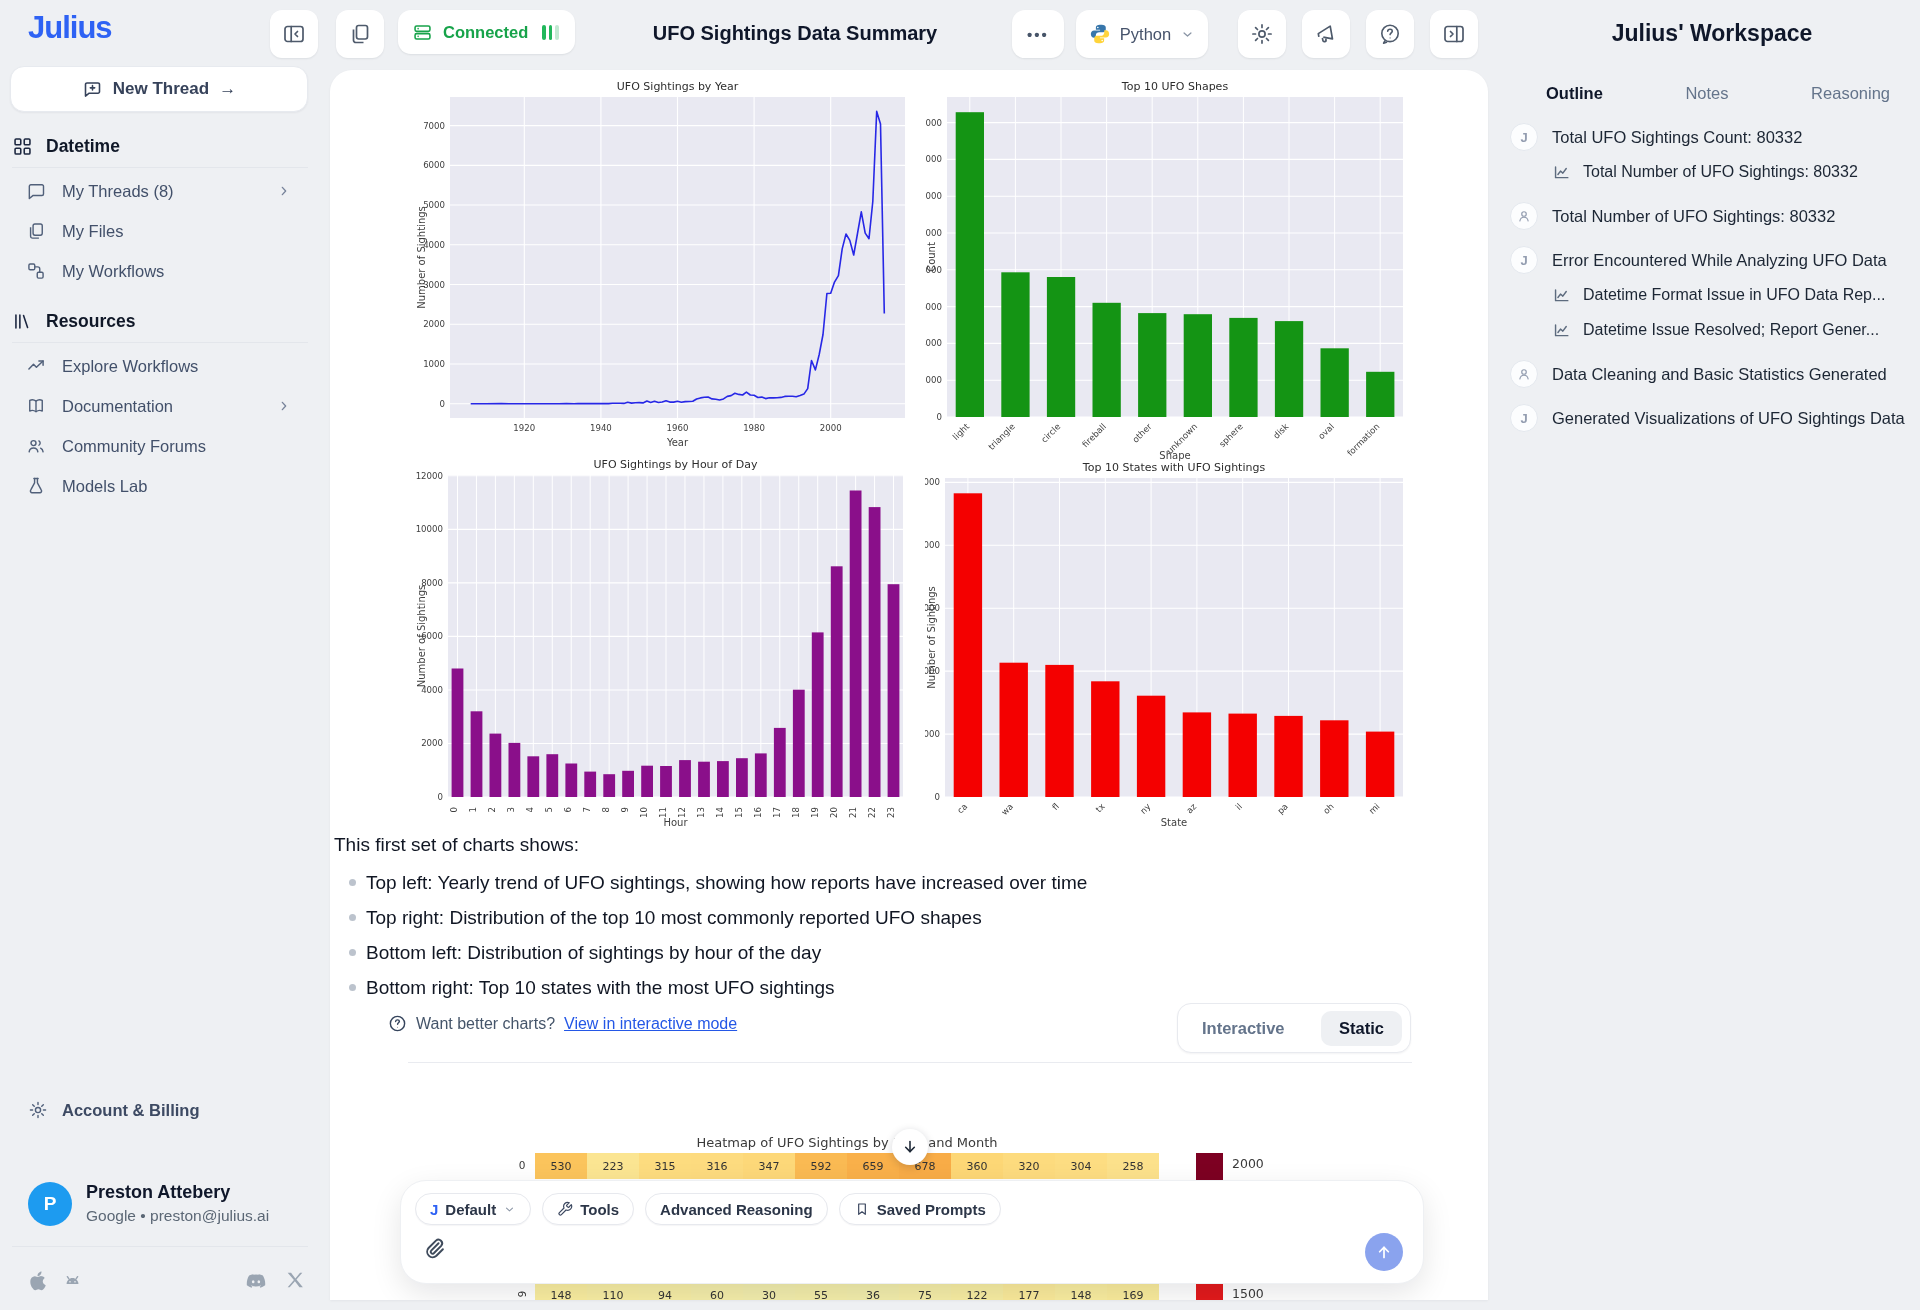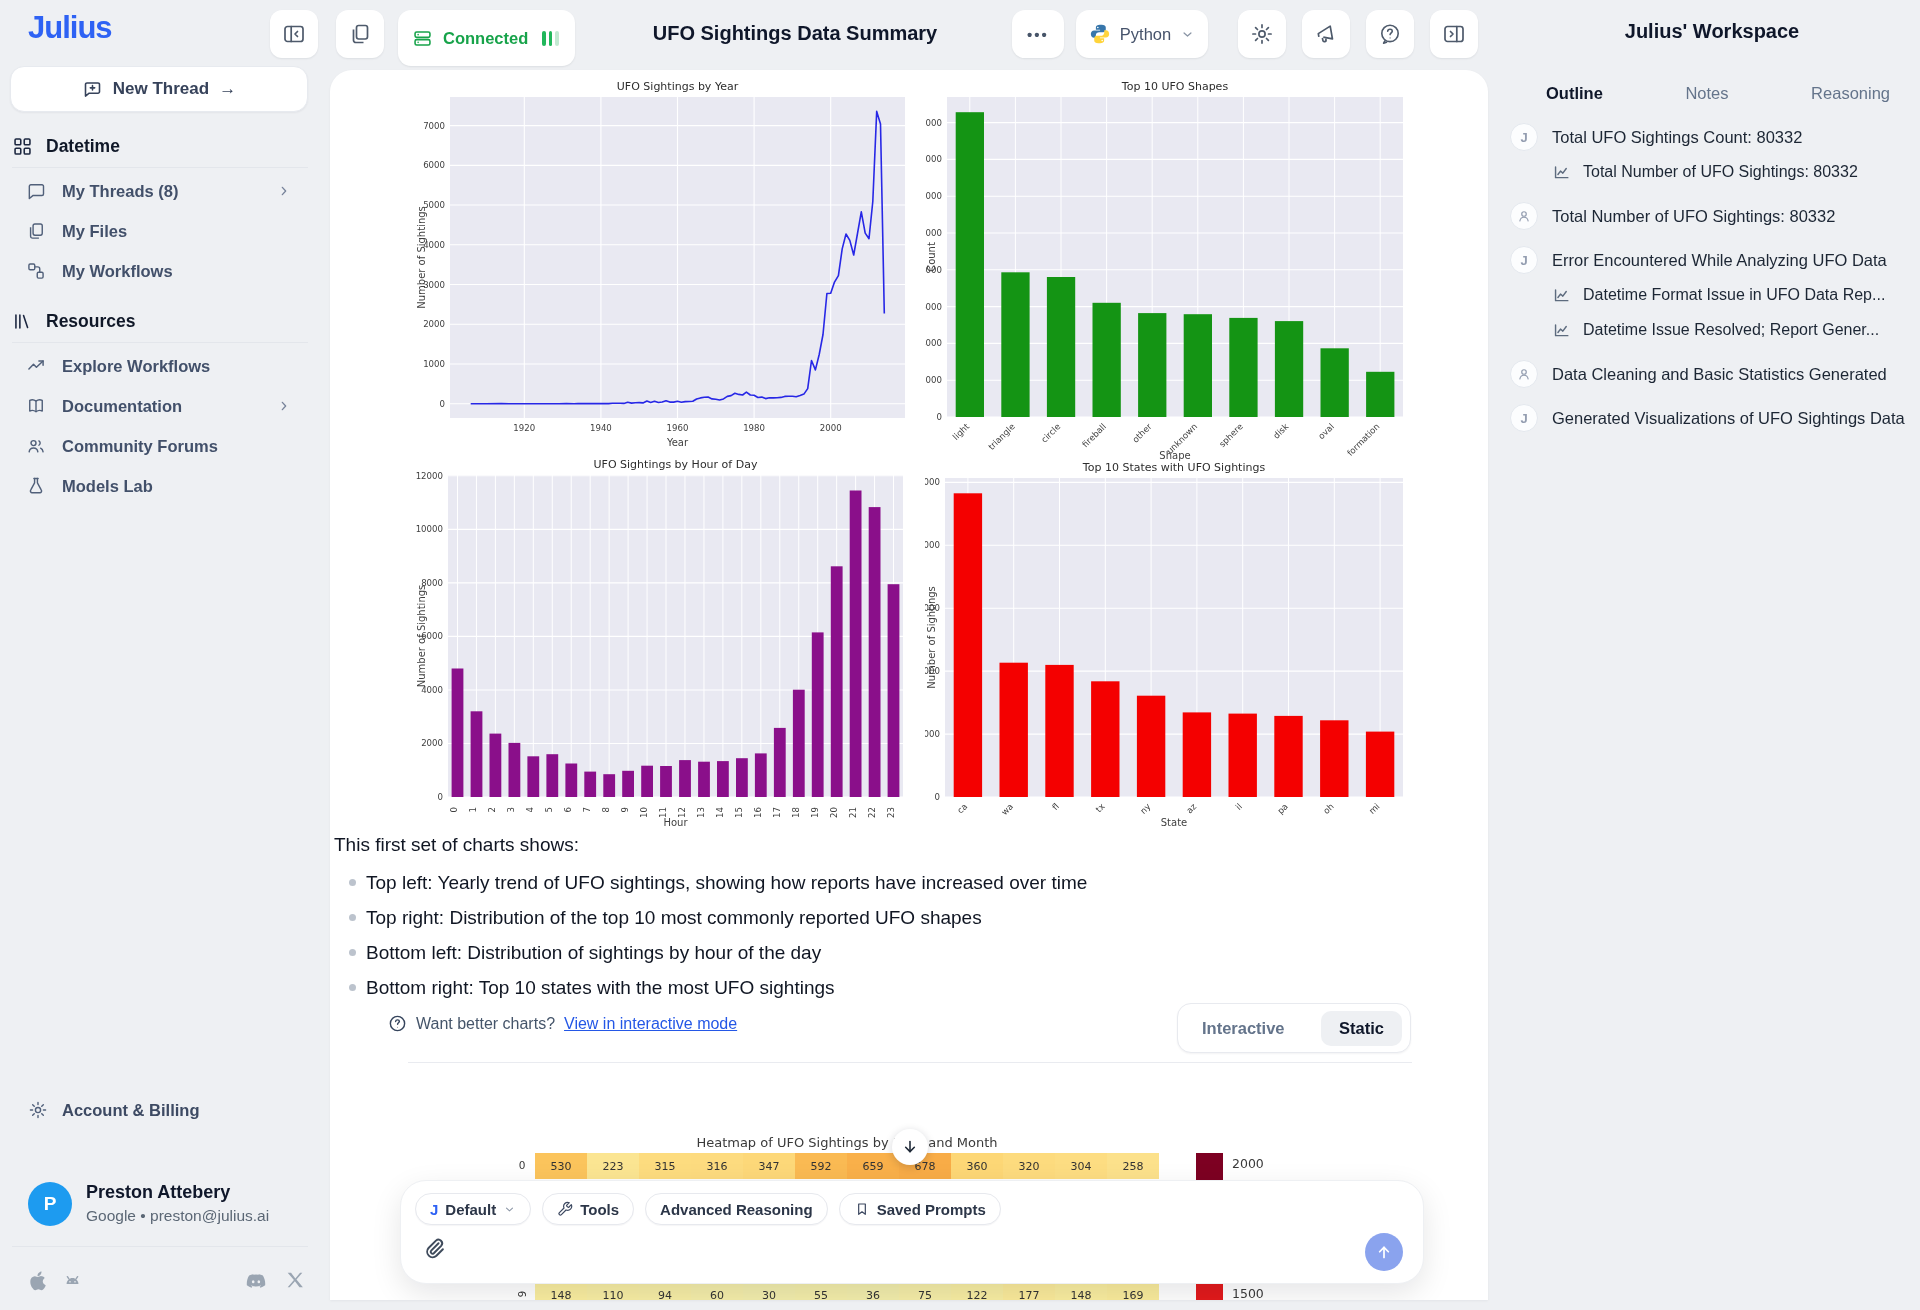--- a/index.html
+++ b/index.html
@@ -15,38 +15,38 @@
     box-shadow:0 1px 2px rgba(16,24,40,.08);display:flex;align-items:center;justify-content:center;color:#4e5a6b;cursor:pointer;}
   .iconbtn .icon{width:24px;height:24px;}
   .new-thread{position:absolute;left:10px;top:66px;width:298px;height:46px;background:#fff;border:1px solid #e7eaef;
     border-radius:14px;box-shadow:0 1px 2px rgba(16,24,40,.05);display:flex;align-items:center;justify-content:center;
     gap:10px;font-size:17px;font-weight:600;color:#36425a;cursor:pointer;font-family:inherit;}
   .new-thread .icon{width:21px;height:21px;color:#36425a;}
   .nav{position:absolute;left:0;top:128px;width:320px;}
   .nav-header{display:flex;align-items:center;height:36px;padding-left:12px;gap:13px;font-size:17.5px;font-weight:700;color:#101828;}
   .nav-header .icon{width:21px;height:21px;color:#1c2740;}
   .nav-divider{height:1px;background:#e3e6eb;margin:3px 12px 3px 12px;}
-  .nav-item{display:flex;align-items:center;height:40px;padding-left:26px;gap:16px;font-size:16.5px;font-weight:700;color:#42506a;cursor:pointer;position:relative;}
+  .nav-item{display:flex;align-items:center;height:40px;padding-left:26px;gap:16px;font-size:16.5px;font-weight:400;color:#42506a;cursor:pointer;position:relative;}
   .nav-item .icon{width:20px;height:20px;color:#51607a;}
   .nav-item .chev{position:absolute;right:28px;width:16px;height:16px;color:#77839a;}
   .nav-gap{height:12px;}
   .side-foot{position:absolute;left:0;top:1092px;width:320px;}
   .foot-item{display:flex;align-items:center;height:36px;padding-left:28px;gap:14px;font-size:16.5px;font-weight:600;color:#3d4a63;cursor:pointer;}
   .foot-item .icon{width:20px;height:20px;color:#51607a;}
   .avatar{position:absolute;left:28px;top:1182px;width:44px;height:44px;border-radius:50%;background:#1d9bf0;color:#fff;
     display:flex;align-items:center;justify-content:center;font-size:19px;font-weight:700;}
   .user-name{position:absolute;left:86px;top:1182px;font-size:18px;font-weight:700;color:#0f172a;}
   .user-meta{position:absolute;left:86px;top:1207px;font-size:15.5px;color:#5b6775;}
   .foot-divider{position:absolute;left:12px;top:1246px;width:296px;height:1px;background:#e3e6eb;}
   .platform-icons{position:absolute;left:0;top:1264px;width:320px;height:34px;}
   .platform-icons .icon{position:absolute;width:25px;height:25px;color:#9aa5b2;cursor:pointer;}
 
   
   .title{position:absolute;left:580px;top:22px;width:430px;text-align:center;font-size:20px;font-weight:700;color:#0f172a;}
-  .connected{position:absolute;left:398px;top:10px;height:56px;padding:0 16px 0 14px;background:#fff;border-radius:13px;
+  .connected{position:absolute;left:398px;top:10px;height:44px;padding:0 16px 0 14px;background:#fff;border-radius:13px;
     box-shadow:0 1px 2px rgba(16,24,40,.08);display:flex;align-items:center;gap:10px;cursor:pointer;}
   .connected .icon{width:21px;height:21px;color:#17a34a;}
   .connected .lbl{font-size:16.5px;font-weight:600;color:#17a34a;}
   .sigbars{display:flex;align-items:flex-end;gap:3px;height:16px;margin-left:4px;}
   .sigbars i{display:block;width:3.5px;height:15px;border-radius:2px;background:#21b75b;}
   .sigbars i:last-child{background:#c3e9d2;}
   .pillbtn{position:absolute;top:10px;height:48px;background:#fff;border:none;border-radius:13px;
     box-shadow:0 1px 2px rgba(16,24,40,.08);display:flex;align-items:center;justify-content:center;cursor:pointer;font-family:inherit;}
   .ellipsisbtn{left:1012px;width:52px;font-size:15px;letter-spacing:2px;color:#475569;font-weight:700;}
   .pythonbtn{left:1076px;width:132px;gap:9px;font-size:16.5px;font-weight:500;color:#46536b;}
@@ -90,21 +90,21 @@
   .cpill .icon{width:16px;height:16px;color:#3c4860;}
   .cpill .jj{color:#2e62f4;font-weight:800;font-size:15px;}
   .cpill .chev{width:13px;height:13px;color:#8b96a6;}
   .clipbtn{position:absolute;left:20px;top:52px;width:26px;height:30px;background:none;border:none;color:#3f4b5c;cursor:pointer;padding:0;}
   .sendbtn{position:absolute;right:20px;top:52px;width:38px;height:38px;border-radius:50%;border:none;background:#8aa3ee;
     display:flex;align-items:center;justify-content:center;cursor:pointer;}
   .sendbtn .icon{width:20px;height:20px;color:#fff;}
 
   
   .rightpanel{position:absolute;left:1504px;top:0;width:416px;height:1310px;overflow:hidden;}
-  .rp-title{position:absolute;left:0;top:20px;width:416px;text-align:center;font-size:20px;font-weight:700;color:#0f172a;}
+  .rp-title{position:absolute;left:0;top:20px;width:416px;text-align:center;font-size:23px;font-weight:700;color:#0f172a;}
   .rp-tabs{position:absolute;left:42px;top:84px;width:344px;display:flex;justify-content:space-between;}
   .rp-tab{font-size:16.5px;color:#64748b;cursor:pointer;}
   .rp-tab.active{color:#0f172a;font-weight:600;}
   .rp-list{position:absolute;left:6px;top:122px;width:420px;}
   .rp-row{display:flex;align-items:center;height:30px;white-space:nowrap;overflow:hidden;font-size:16.5px;color:#1c2634;cursor:pointer;}
   .rp-row.parent{margin-top:14px;}
   .rp-row.parent:first-child{margin-top:0;}
   .rp-row.child{margin-top:5px;padding-left:42px;font-size:16px;}
   .rp-ic{flex:0 0 auto;width:28px;height:28px;border:1px solid #e4e8ee;border-radius:50%;background:#fcfdfe;color:#939db0;
     display:flex;align-items:center;justify-content:center;font-size:13px;font-weight:600;margin-right:14px;}

